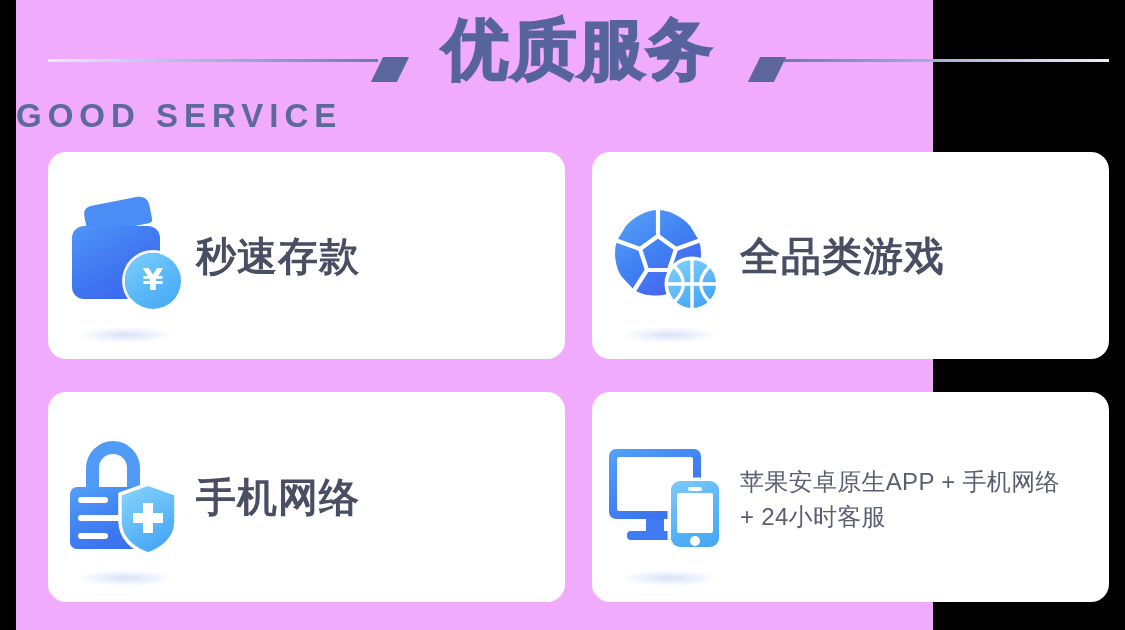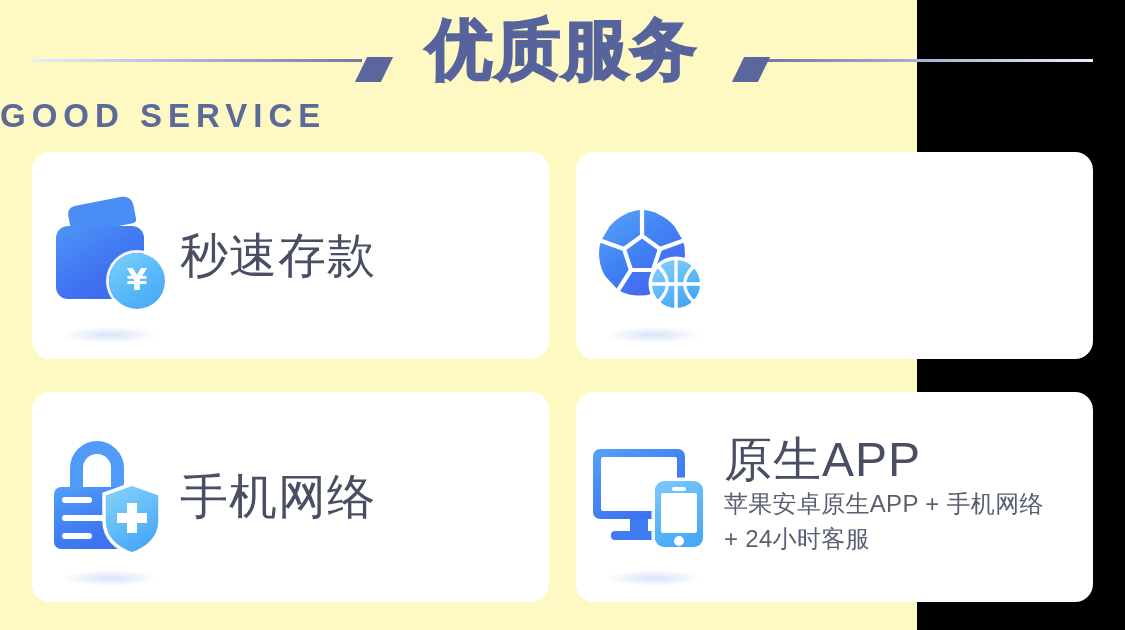--- a/index.html
+++ b/index.html
@@ -2,21 +2,21 @@
 <html><head>
 <meta charset="utf-8">
 <style>
   * { margin:0; padding:0; box-sizing:border-box; }
   html, body {
     width:1125px; height:630px;
     background:#000000;
     overflow:hidden;
     font-family:"Liberation Sans","DejaVu Sans",sans-serif;
   }
-  #root { position:relative; width:917px; height:630px; background:#fef9c3; }
+  #root { position:relative; width:917px; height:630px; background:#f0abfc;margin-left:16px; }
 
   
   .header {
     position:absolute; left:0; top:0; width:1125px; height:140px;
   }
   .header-rule-wrap {
     position:absolute; top:49px; left:0; width:1125px; height:26px;
   }
   .rule-left, .rule-right {
     position:absolute; top:10px; height:3px;
@@ -74,22 +74,22 @@
     overflow:hidden;
   }
   .card-icon {
     position:relative;
     width:148px; min-width:148px;
     height:100%;
     display:flex; align-items:center; justify-content:center;
   }
   .card-text { padding-right:16px; }
   .card-title {
-    font-size:48px; line-height:44px;
-    font-weight:normal;
+    font-size:40px; line-height:44px;
+    font-weight:bold;
     color:#4a4e63;
     letter-spacing:1px;
     white-space:nowrap;
   }
   .card-sub {
     font-size:24px; line-height:35px;
     color:#5a5e72;
     letter-spacing:0.3px;
     margin-top:4px;
     max-width:330px;
@@ -295,20 +295,21 @@
             <g fill="none" stroke="#ffffff" stroke-width="3.4" stroke-linecap="round">
               <line x1="84" y1="60" x2="84" y2="108"></line>
               <line x1="60" y1="84" x2="108" y2="84"></line>
               <path d="M67,67 C78,78 78,90 67,101"></path>
               <path d="M101,67 C90,78 90,90 101,101"></path>
             </g>
           </svg>
         </div>
       </div>
       <div class="card-text">
+        <div class="card-title">全品类游戏</div>
       </div>
     </div>
 
     <div class="card card-3">
       <div class="card-icon">
         <div class="ico-shadow"></div>
         <div class="ico-lock">
           <div class="lock-shackle"></div>
           <div class="lock-body">
             <div class="lock-slot s1"></div>
@@ -342,19 +343,18 @@
           <div class="mon-neck"></div>
           <div class="mon-base"></div>
           <div class="phone">
             <div class="phone-speaker"></div>
             <div class="phone-screen"></div>
             <div class="phone-home"></div>
           </div>
         </div>
       </div>
       <div class="card-text">
-        <div class="card-title">原生APP</div>
         <div class="card-sub">苹果安卓原生APP + 手机网络 + 24小时客服</div>
       </div>
     </div>
 
   </div>
 </div>
 
 </body></html>

